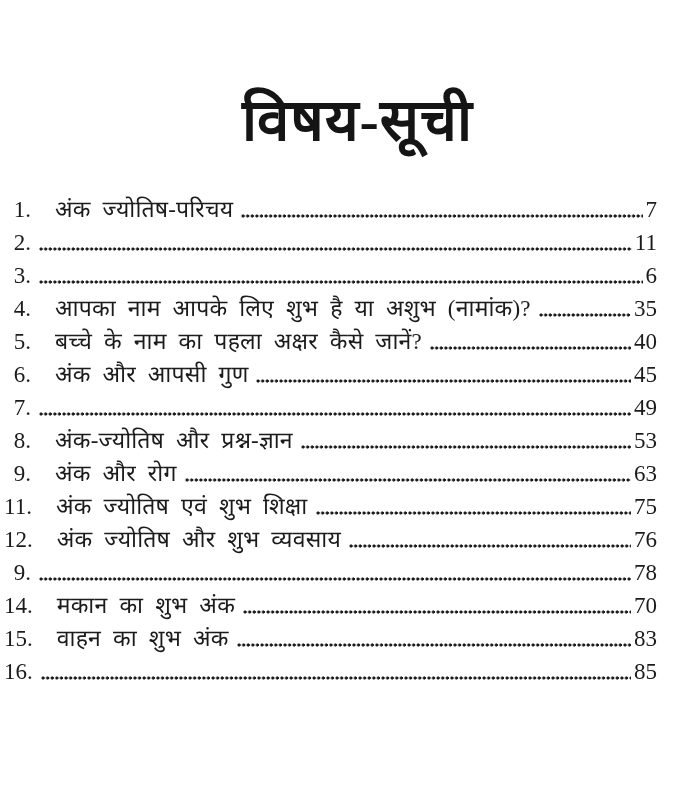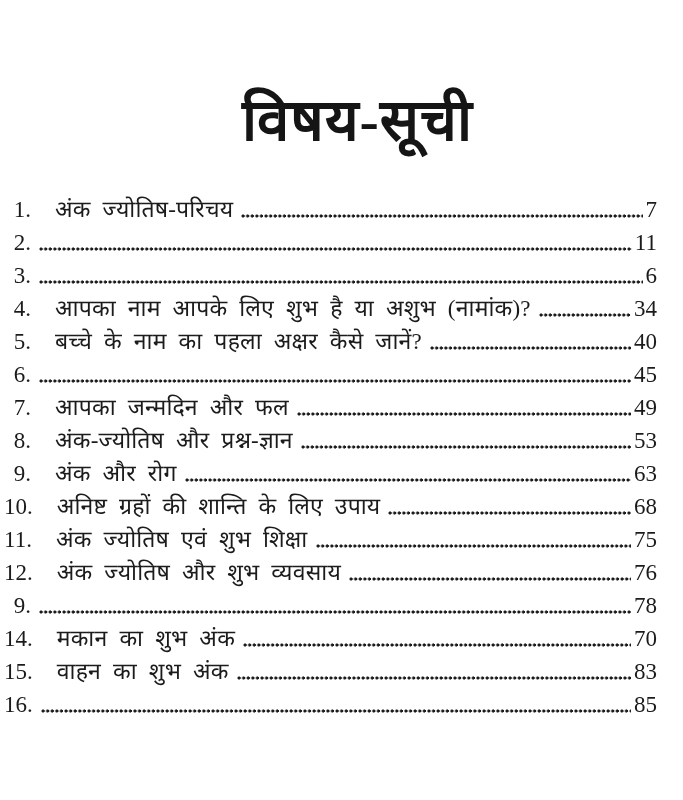--- a/index.html
+++ b/index.html
@@ -90,63 +90,57 @@
   <li class="toc-row">
     <span class="toc-num">3.</span>
     <span class="leader"></span>
     <span class="toc-page">6</span>
   </li>
 
   <li class="toc-row">
     <span class="toc-num">4.</span>
     <span class="toc-title">आपका नाम आपके लिए शुभ है या अशुभ (नामांक)?</span>
     <span class="leader"></span>
-    <span class="toc-page">34</span>
+    <span class="toc-page">35</span>
   </li>
 
   <li class="toc-row">
     <span class="toc-num">5.</span>
     <span class="toc-title">बच्चे के नाम का पहला अक्षर कैसे जानें?</span>
     <span class="leader"></span>
     <span class="toc-page">40</span>
   </li>
 
   <li class="toc-row">
     <span class="toc-num">6.</span>
+    <span class="toc-title">अंक और आपसी गुण</span>
     <span class="leader"></span>
     <span class="toc-page">45</span>
   </li>
 
   <li class="toc-row">
     <span class="toc-num">7.</span>
-    <span class="toc-title">आपका जन्मदिन और फल</span>
     <span class="leader"></span>
     <span class="toc-page">49</span>
   </li>
 
   <li class="toc-row">
     <span class="toc-num">8.</span>
     <span class="toc-title">अंक-ज्योतिष और प्रश्न-ज्ञान</span>
     <span class="leader"></span>
     <span class="toc-page">53</span>
   </li>
 
   <li class="toc-row">
     <span class="toc-num">9.</span>
     <span class="toc-title">अंक और रोग</span>
     <span class="leader"></span>
     <span class="toc-page">63</span>
   </li>
 
-  <li class="toc-row">
-    <span class="toc-num">10.</span>
-    <span class="toc-title">अनिष्ट ग्रहों की शान्ति के लिए उपाय</span>
-    <span class="leader"></span>
-    <span class="toc-page">68</span>
-  </li>
 
   <li class="toc-row">
     <span class="toc-num">11.</span>
     <span class="toc-title">अंक ज्योतिष एवं शुभ शिक्षा</span>
     <span class="leader"></span>
     <span class="toc-page">75</span>
   </li>
 
   <li class="toc-row">
     <span class="toc-num">12.</span>

